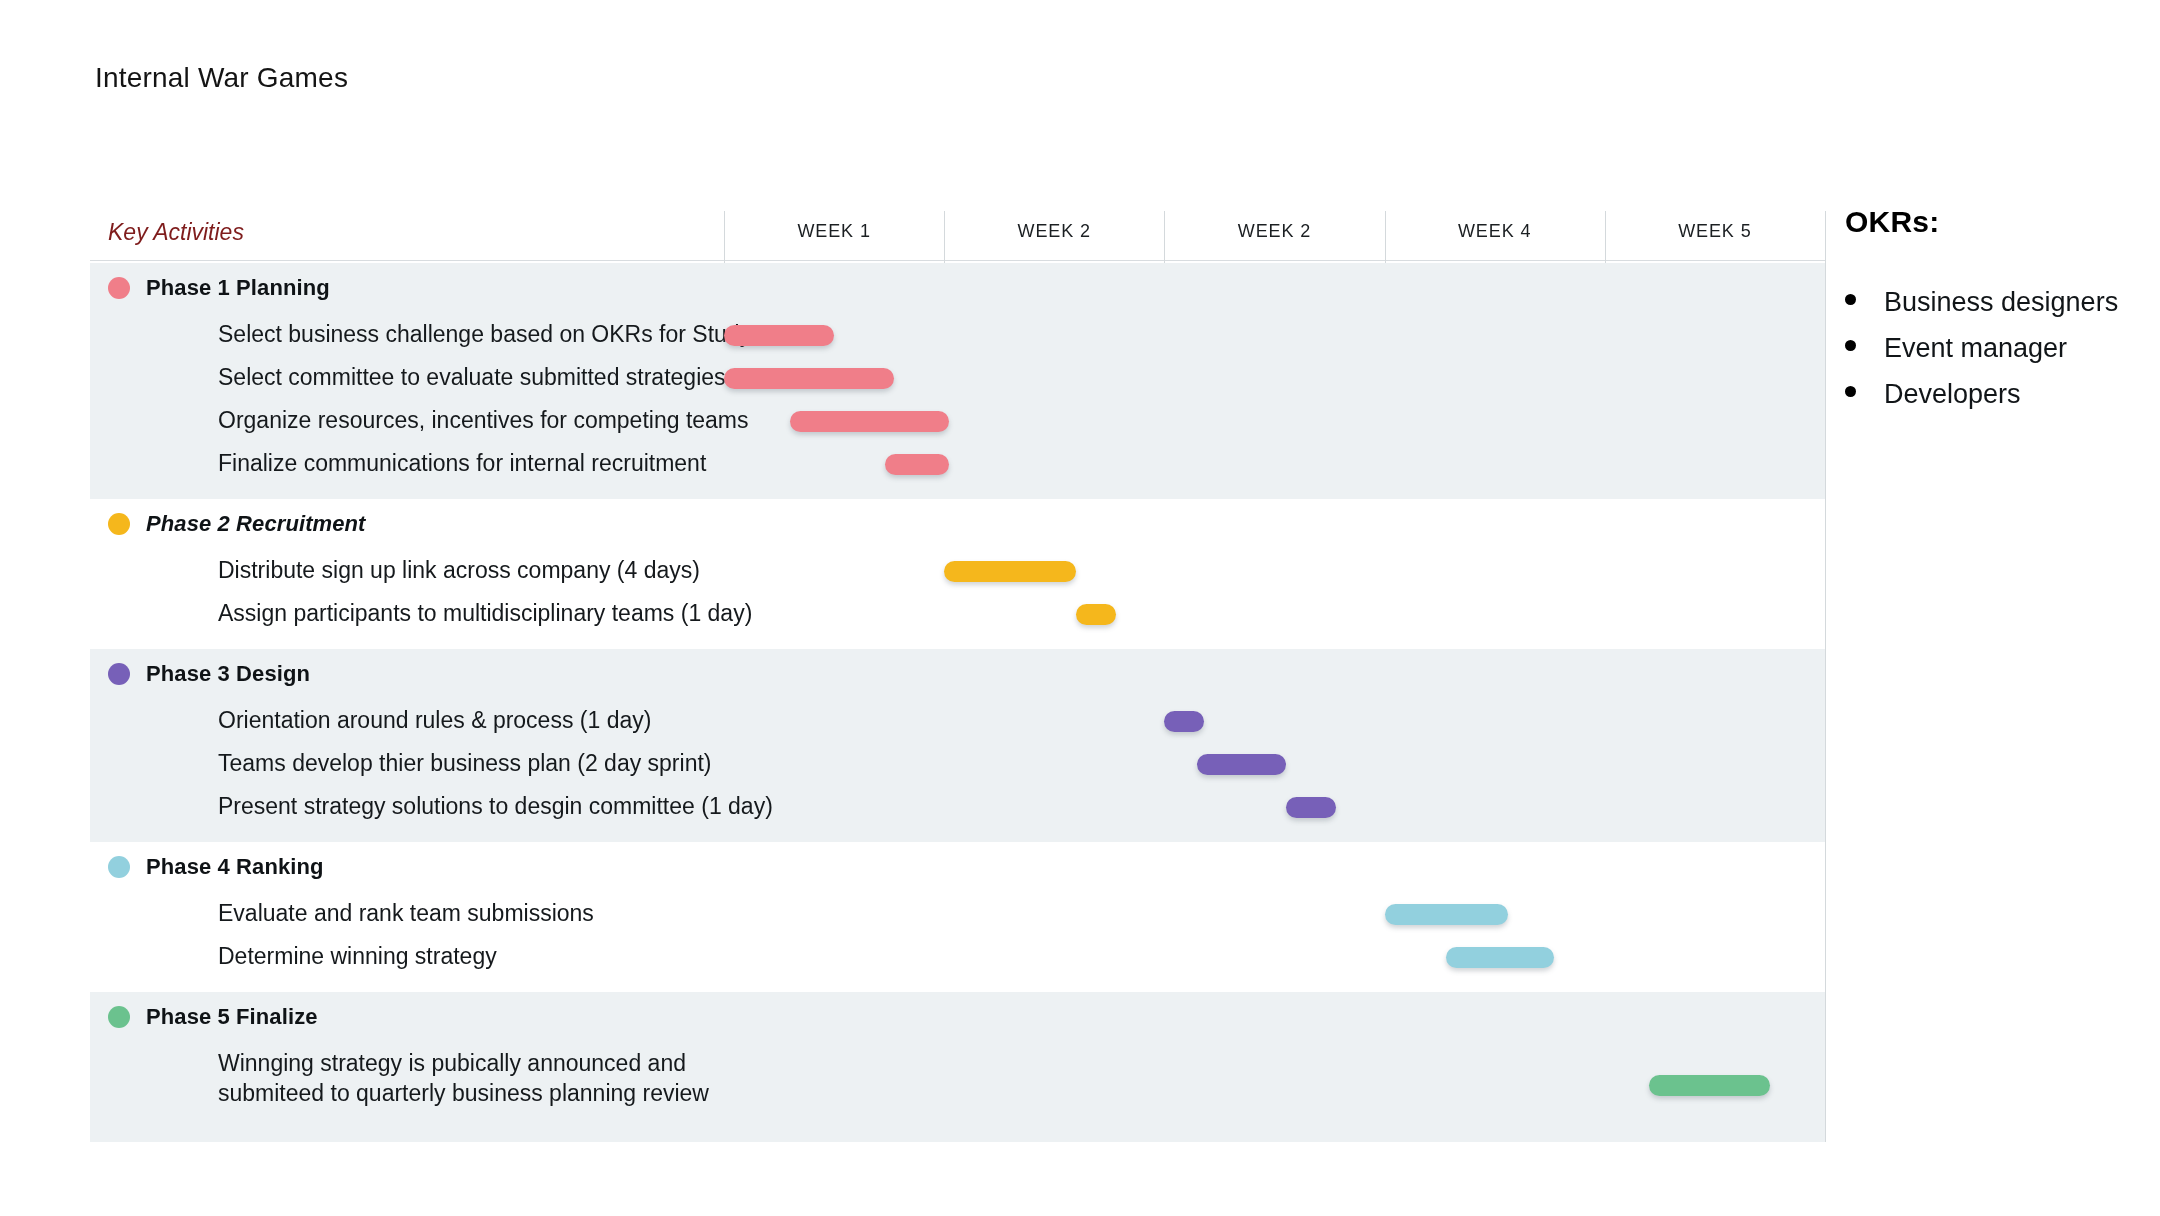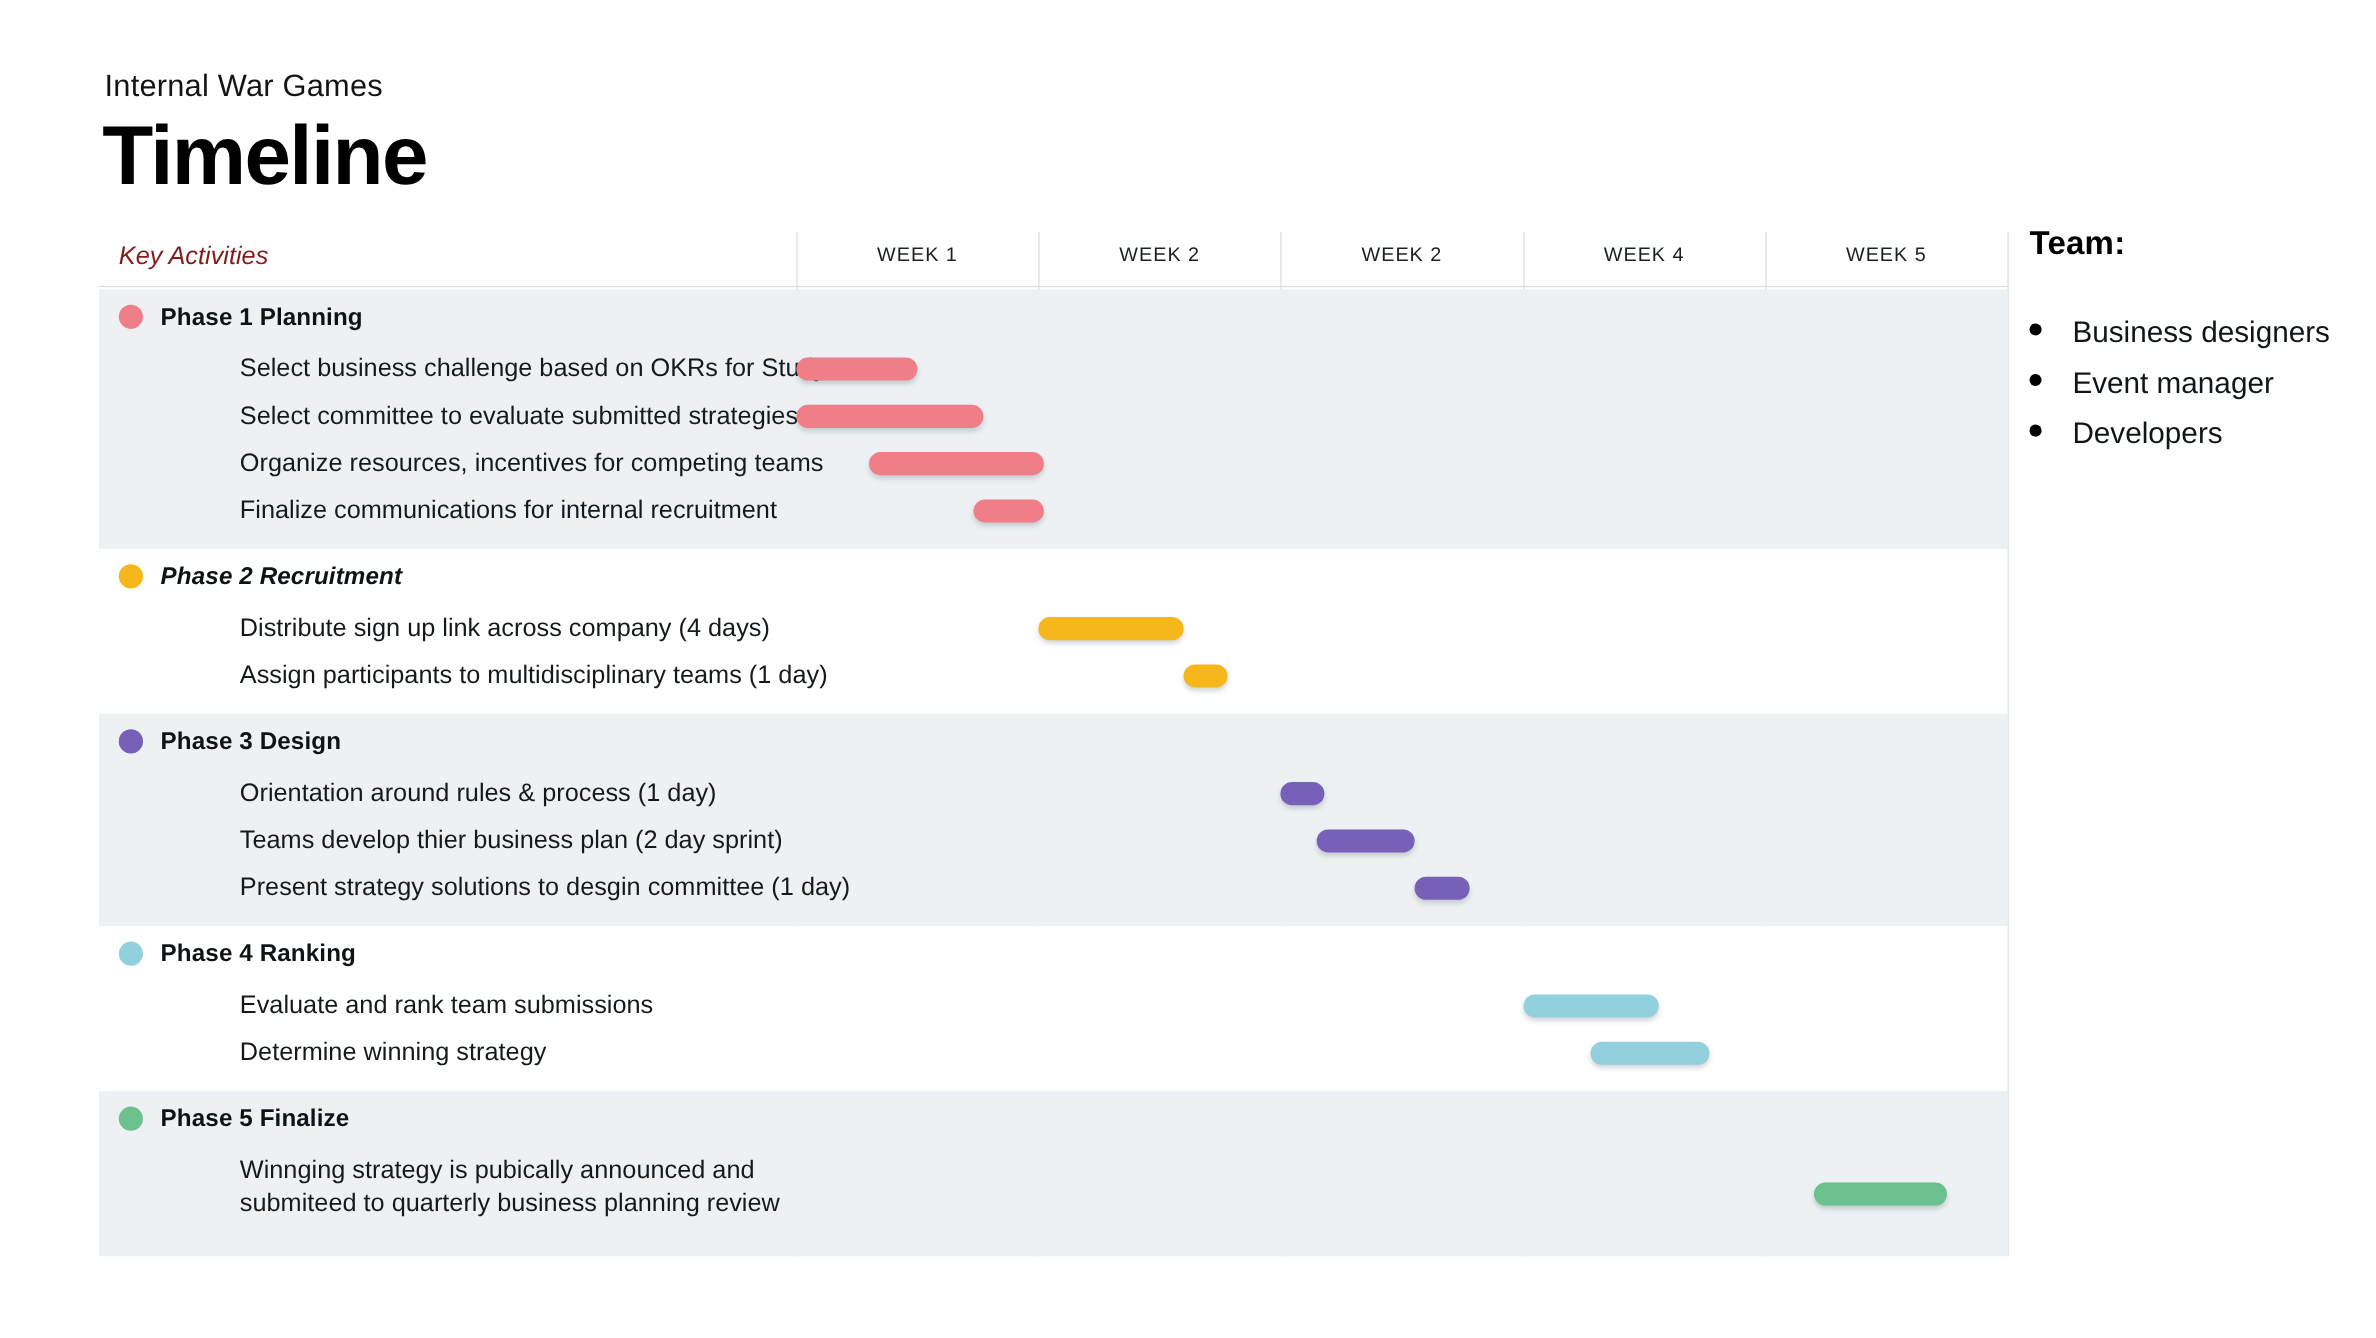--- a/index.html
+++ b/index.html
@@ -164,21 +164,20 @@
     position: relative;
     top: -6px;
   }
 </style>
 </head>
 <body>
 
 <div id="page">
 
   <div class="eyebrow">Internal War Games</div>
-  <div class="page-title">Timeline</div>
 
   <div id="chart">
     <div class="col-head">
       <div class="key-label">Key Activities</div>
       <div id="week-heads">
           <div class="week-head" style="left: 634px; width: 220.2px;">WEEK 1</div>
           <div class="week-head" style="left: 854.2px; width: 220.2px;">WEEK 2</div>
           <div class="week-head" style="left: 1074.4px; width: 220.2px;">WEEK 2</div>
           <div class="week-head" style="left: 1294.6px; width: 220.2px;">WEEK 4</div>
           <div class="week-head" style="left: 1514.8px; width: 220.2px;">WEEK 5</div>
@@ -244,21 +243,21 @@
         <div class="bar" style="left: 1074.4px; width: 39.636px; top: 505.5px; background: rgb(119, 96, 184);"></div>
         <div class="bar" style="left: 1107.43px; width: 88.08px; top: 548.5px; background: rgb(119, 96, 184);"></div>
         <div class="bar" style="left: 1195.51px; width: 50.646px; top: 591.5px; background: rgb(119, 96, 184);"></div>
         <div class="bar" style="left: 1294.6px; width: 123.312px; top: 698.5px; background: rgb(146, 208, 222);"></div>
         <div class="bar" style="left: 1356.26px; width: 107.898px; top: 741.5px; background: rgb(146, 208, 222);"></div>
         <div class="bar" style="left: 1558.84px; width: 121.11px; top: 870px; background: rgb(107, 194, 142);"></div>
       </div>
   </div>
 
   <div id="team">
-    <div class="team-title">Team:</div>
+    <div class="team-title">OKRs:</div>
     <ul class="team-list" id="team-list">
         <li>
           <span class="bullet"></span>
           <span>Business designers</span>
         </li>
         <li>
           <span class="bullet"></span>
           <span>Event manager</span>
         </li>
         <li>

